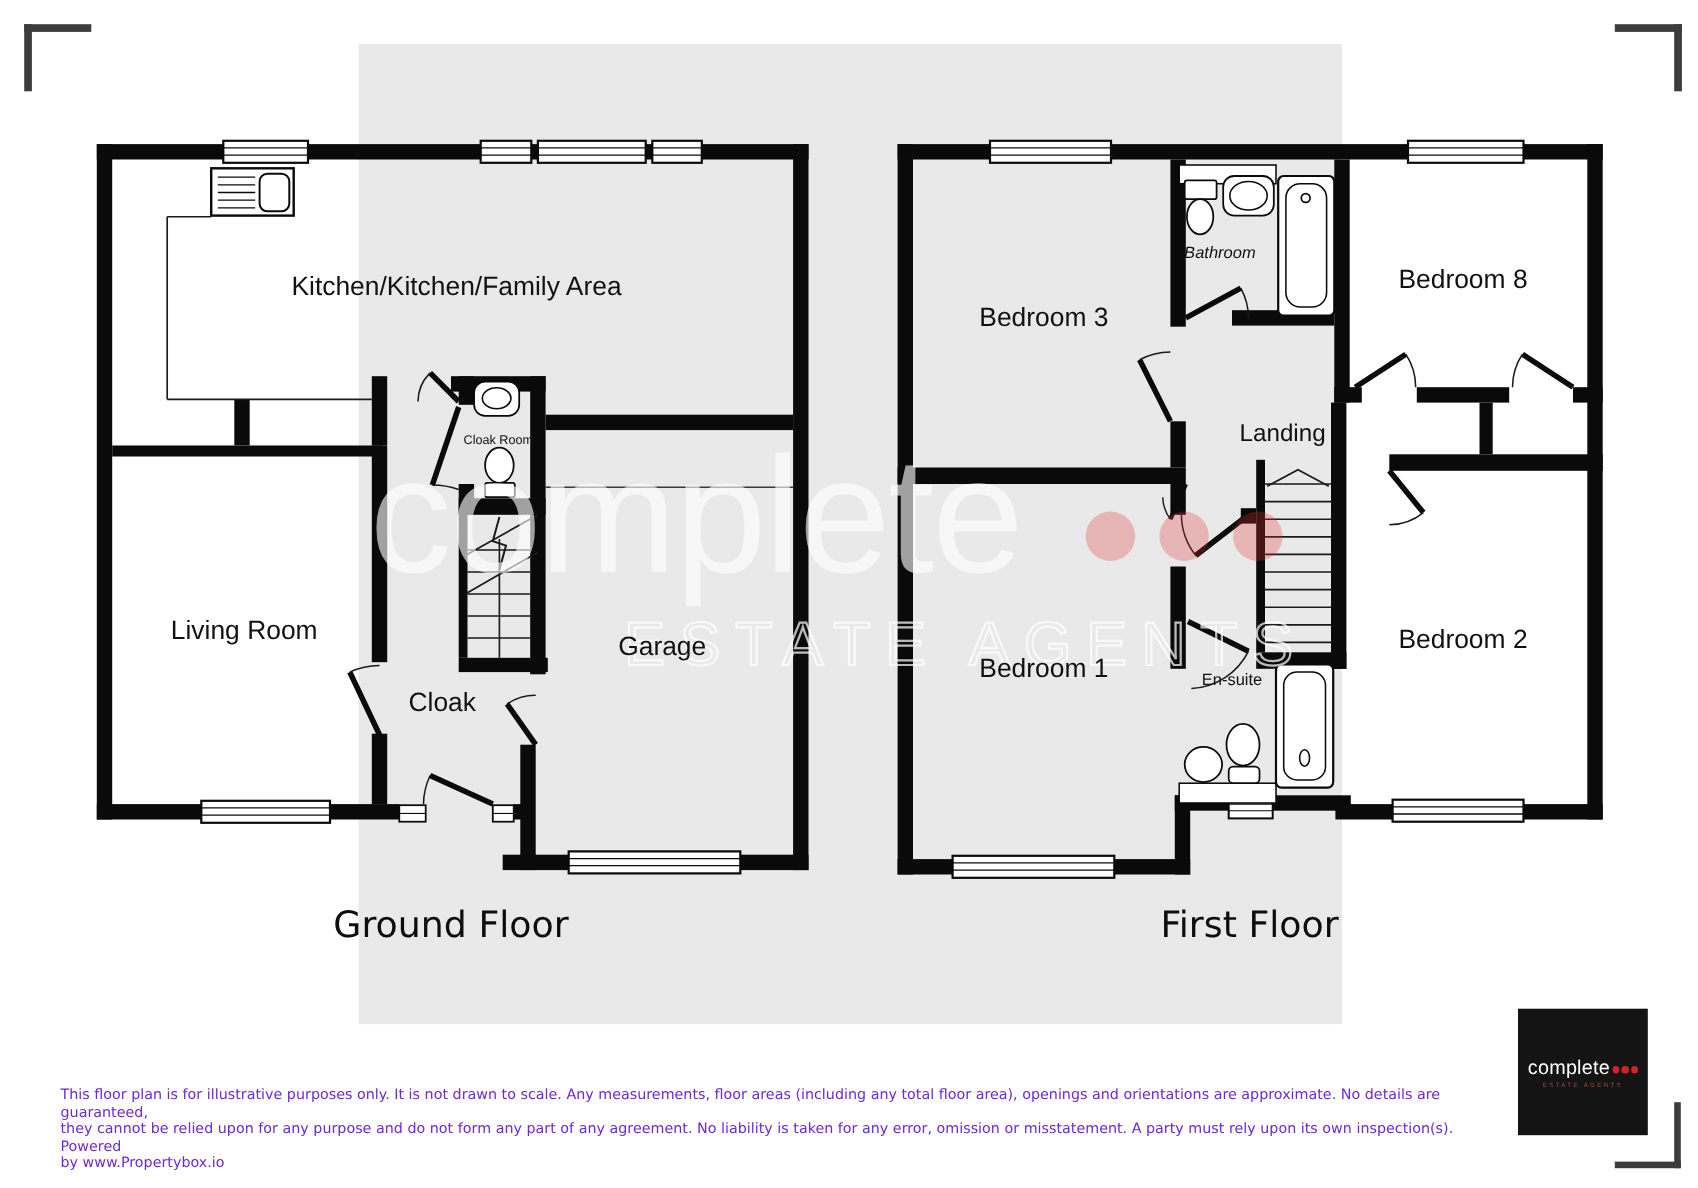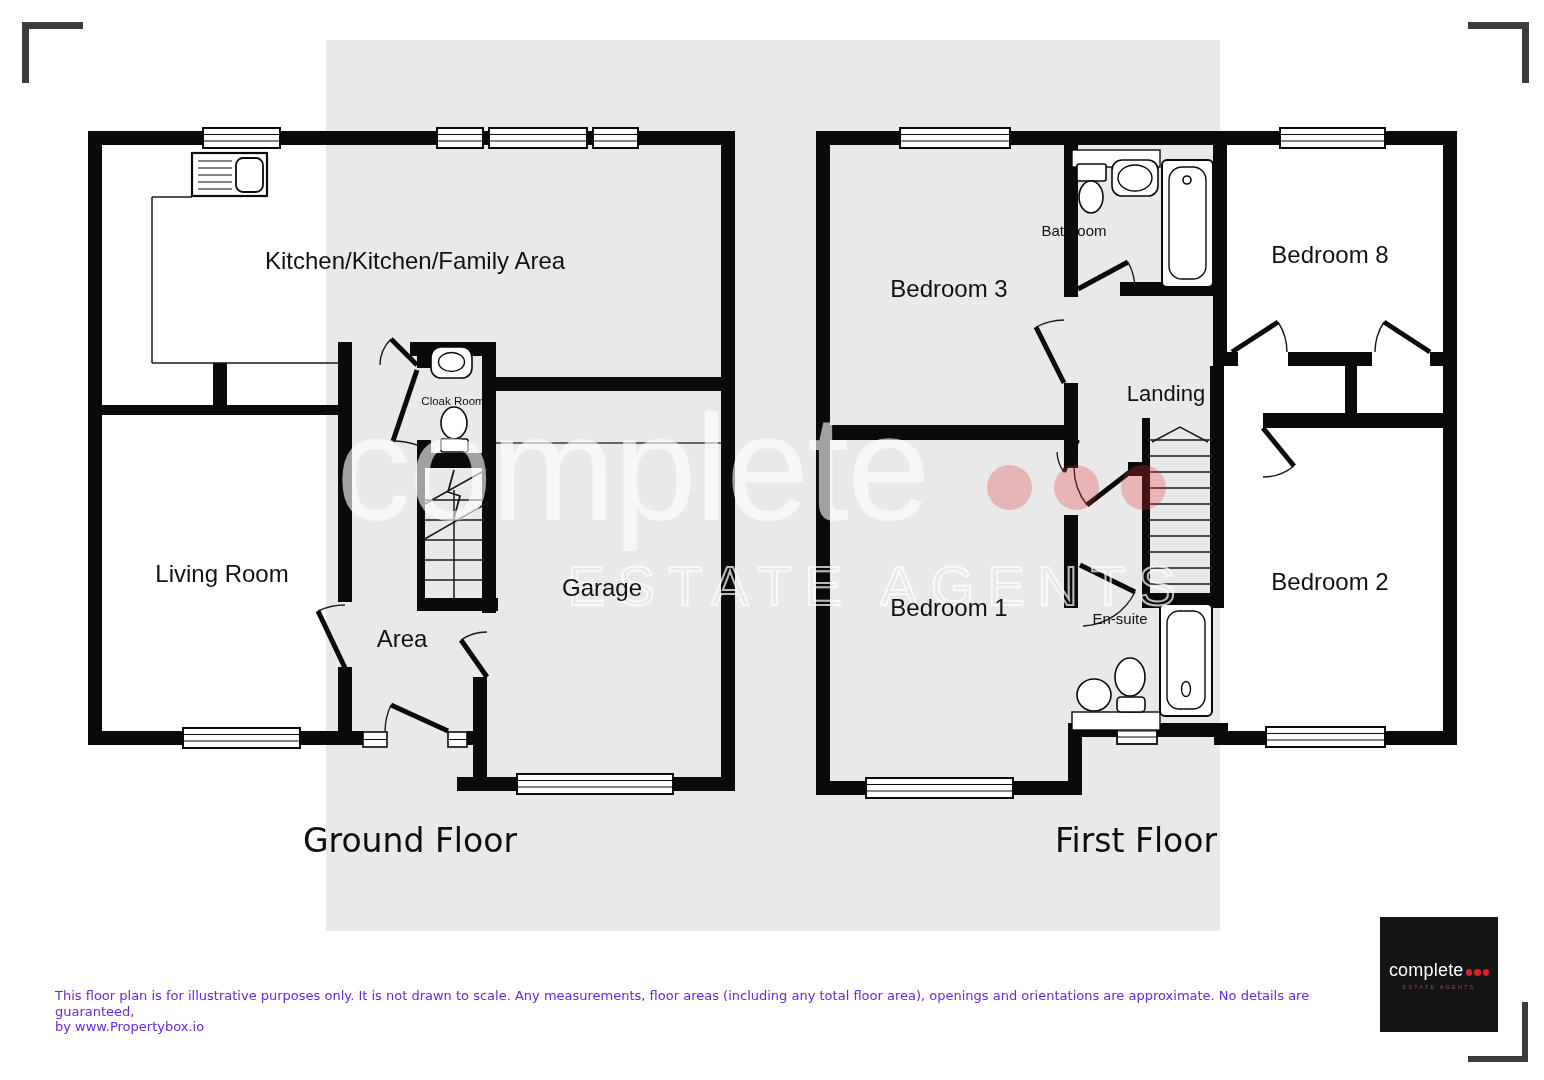--- a/index.html
+++ b/index.html
@@ -308,40 +308,41 @@
   <div id="wm-brand">complete</div>
   <div id="wm-dots">
     <span class="dot"></span>
     <span class="dot"></span>
     <span class="dot"></span>
   </div>
   <div id="wm-tagline">ESTATE AGENTS</div>
 
   <div class="lbl rm24" style="left:415px;top:261px;">Kitchen/Kitchen/Family Area</div>
   <div class="lbl rm24" style="left:222px;top:574px;">Living Room</div>
-  <div class="lbl rm24" style="left:402px;top:639px;">Area</div>
+  <div class="lbl rm24" style="left:402px;top:639px;">Cloak</div>
   <div class="lbl rm24" style="left:602px;top:588px;">Garage</div>
   <div class="lbl rm11" style="left:453px;top:401px;">Cloak Room</div>
   <div class="lbl title31" style="left:410px;top:840px;">Ground Floor</div>
 
   <div class="lbl rm24" style="left:949px;top:289px;">Bedroom 3</div>
   <div class="lbl rm24" style="left:1330px;top:255px;">Bedroom 8</div>
   <div class="lbl rm24" style="left:949px;top:608px;">Bedroom 1</div>
   <div class="lbl rm24" style="left:1330px;top:582px;">Bedroom 2</div>
   <div class="lbl rm22" style="left:1166px;top:394px;">Landing</div>
-  <div class="lbl rm15" style="left:1074px;top:230px;">Bathroom</div>
+  <div class="lbl rm15" style="left:1109px;top:230px;font-style:italic;">Bathroom</div>
   <div class="lbl rm15" style="left:1120px;top:618px;">En-suite</div>
   <div class="lbl title31" style="left:1136px;top:840px;">First Floor</div>
 
   <div id="crn-tl" class="crn"></div>
   <div id="crn-tr" class="crn"></div>
   <div id="crn-br" class="crn"></div>
 
   <div id="disclaimer">
     <div>This floor plan is for illustrative purposes only. It is not drawn to scale. Any measurements, floor areas (including any total floor area), openings and orientations are approximate. No details are guaranteed,</div>
+    <div>they cannot be relied upon for any purpose and do not form any part of any agreement. No liability is taken for any error, omission or misstatement. A party must rely upon its own inspection(s). Powered</div>
     <div>by www.Propertybox.io</div>
   </div>
 
   <div id="logo">
     <div class="row">
       <span class="brand">complete</span>
       <span class="ldots">
           <i></i>
           <i></i>
           <i></i>

